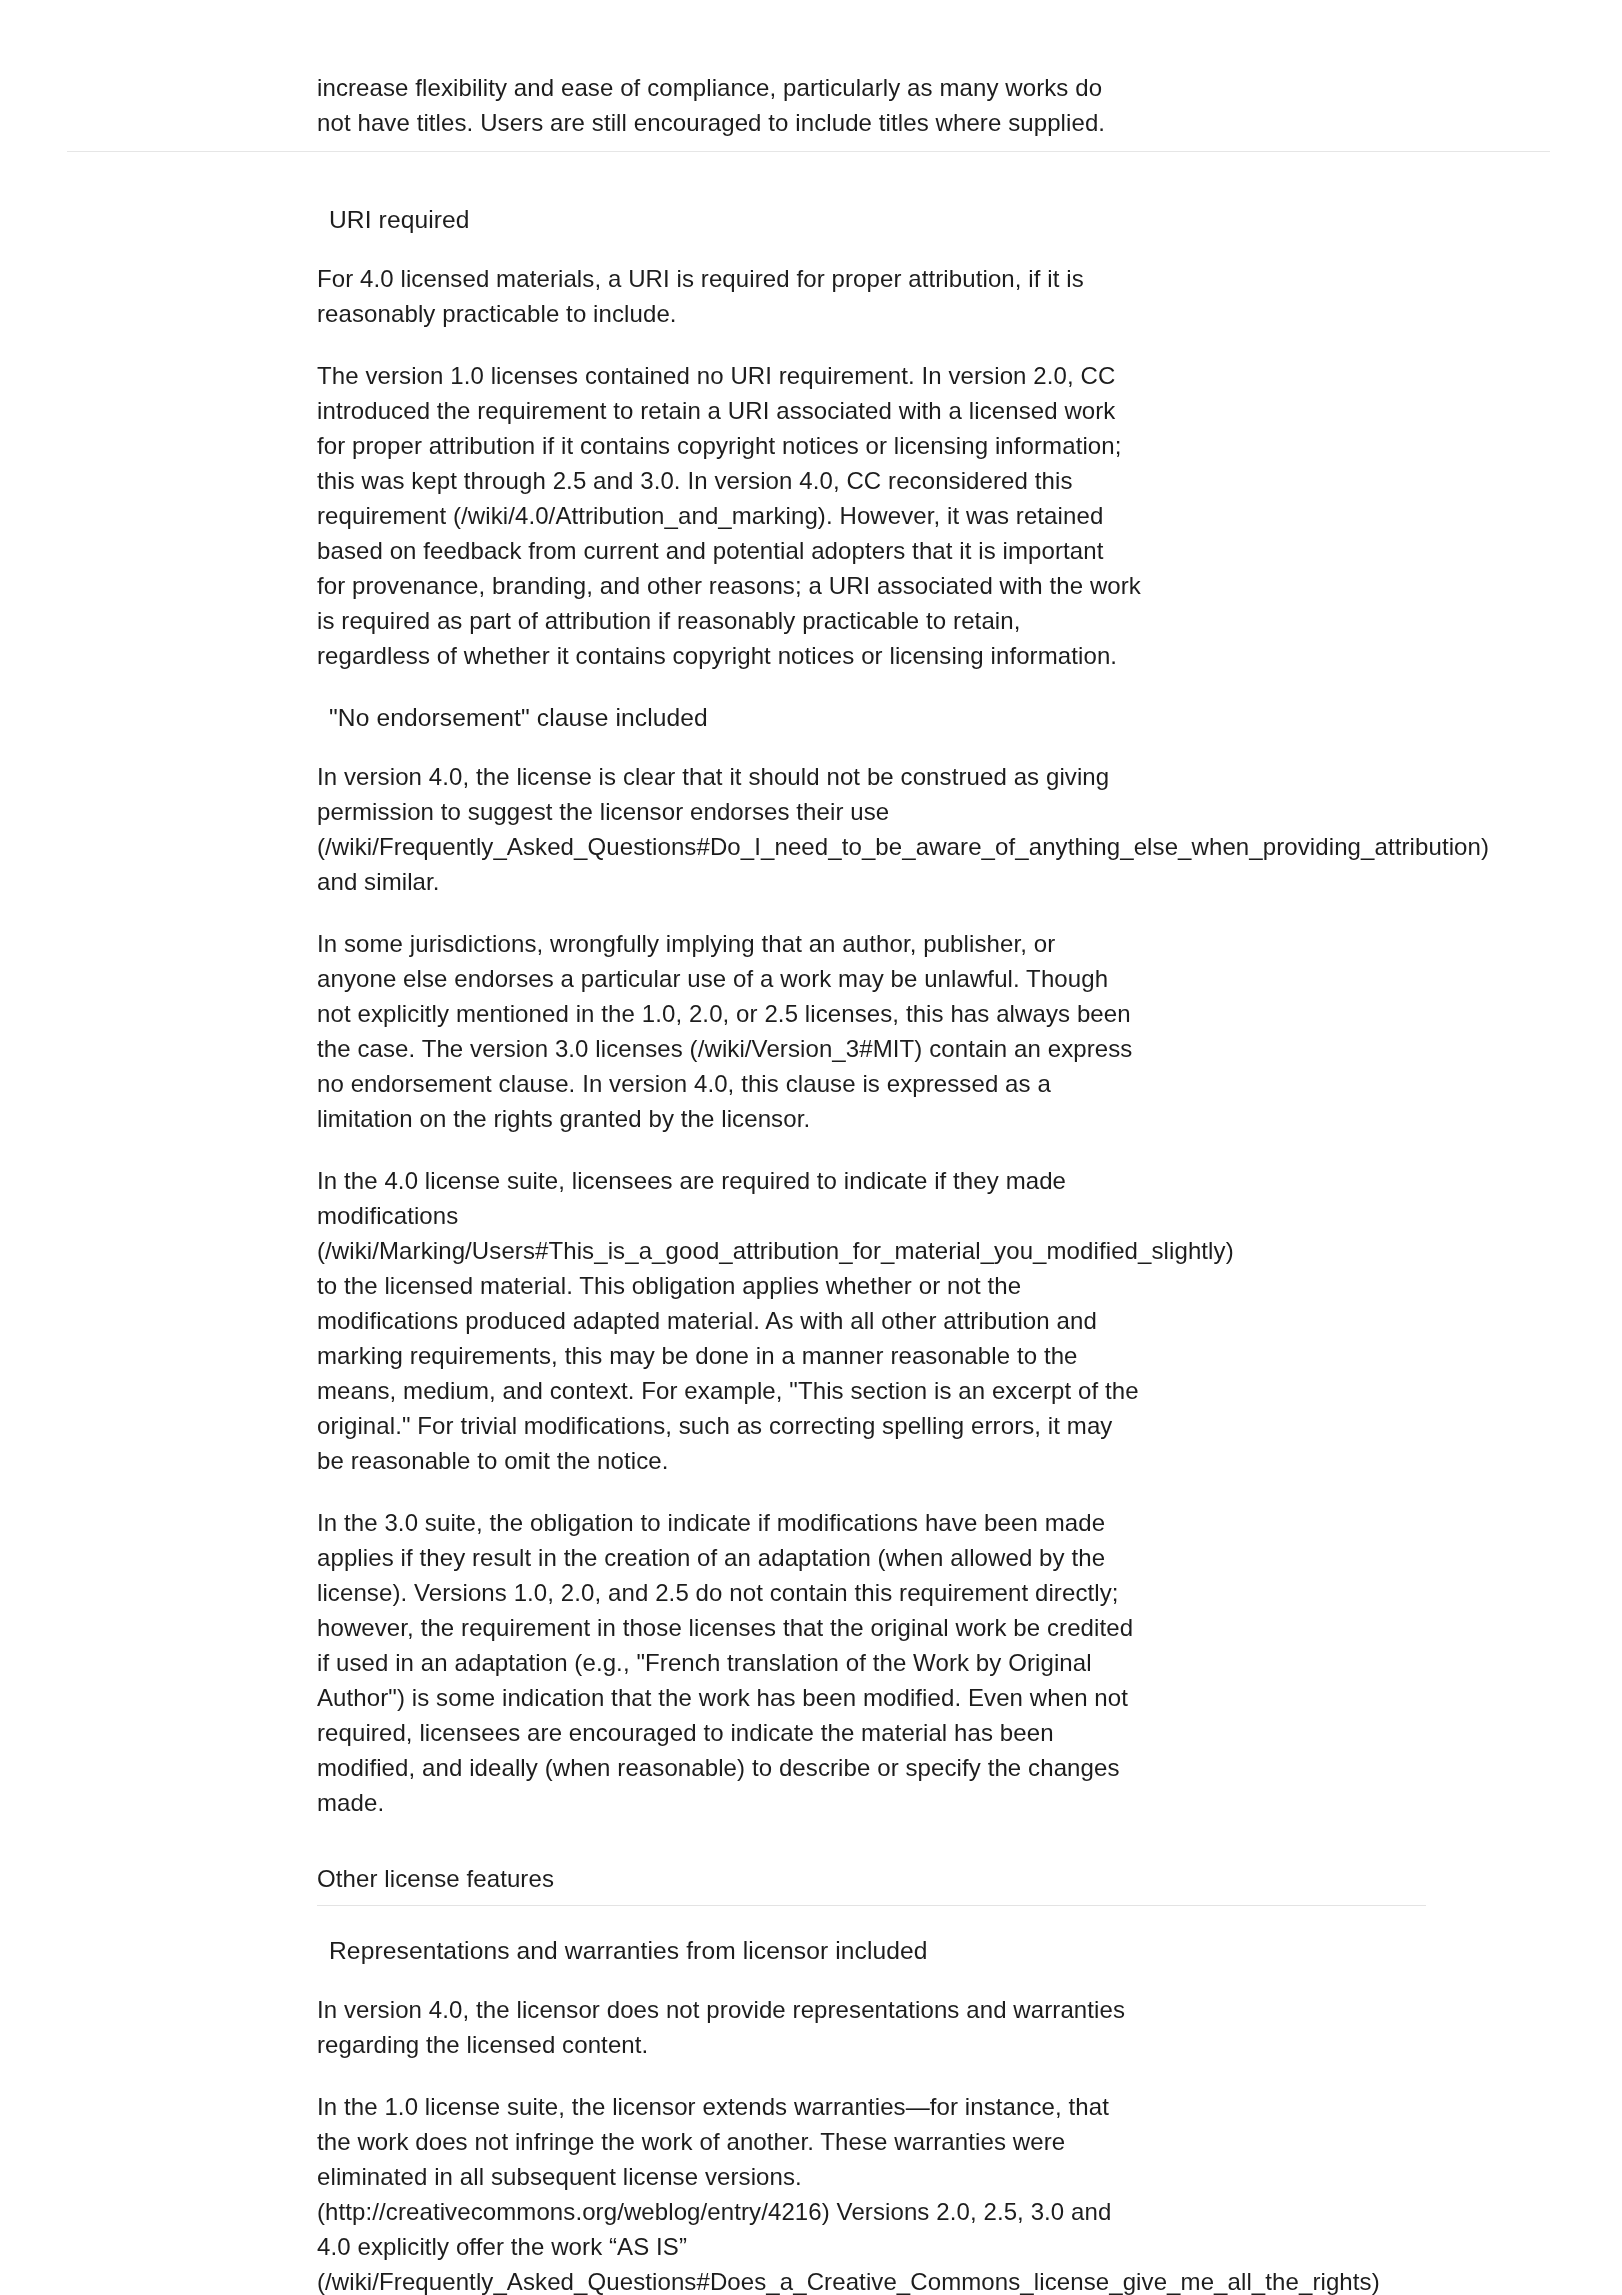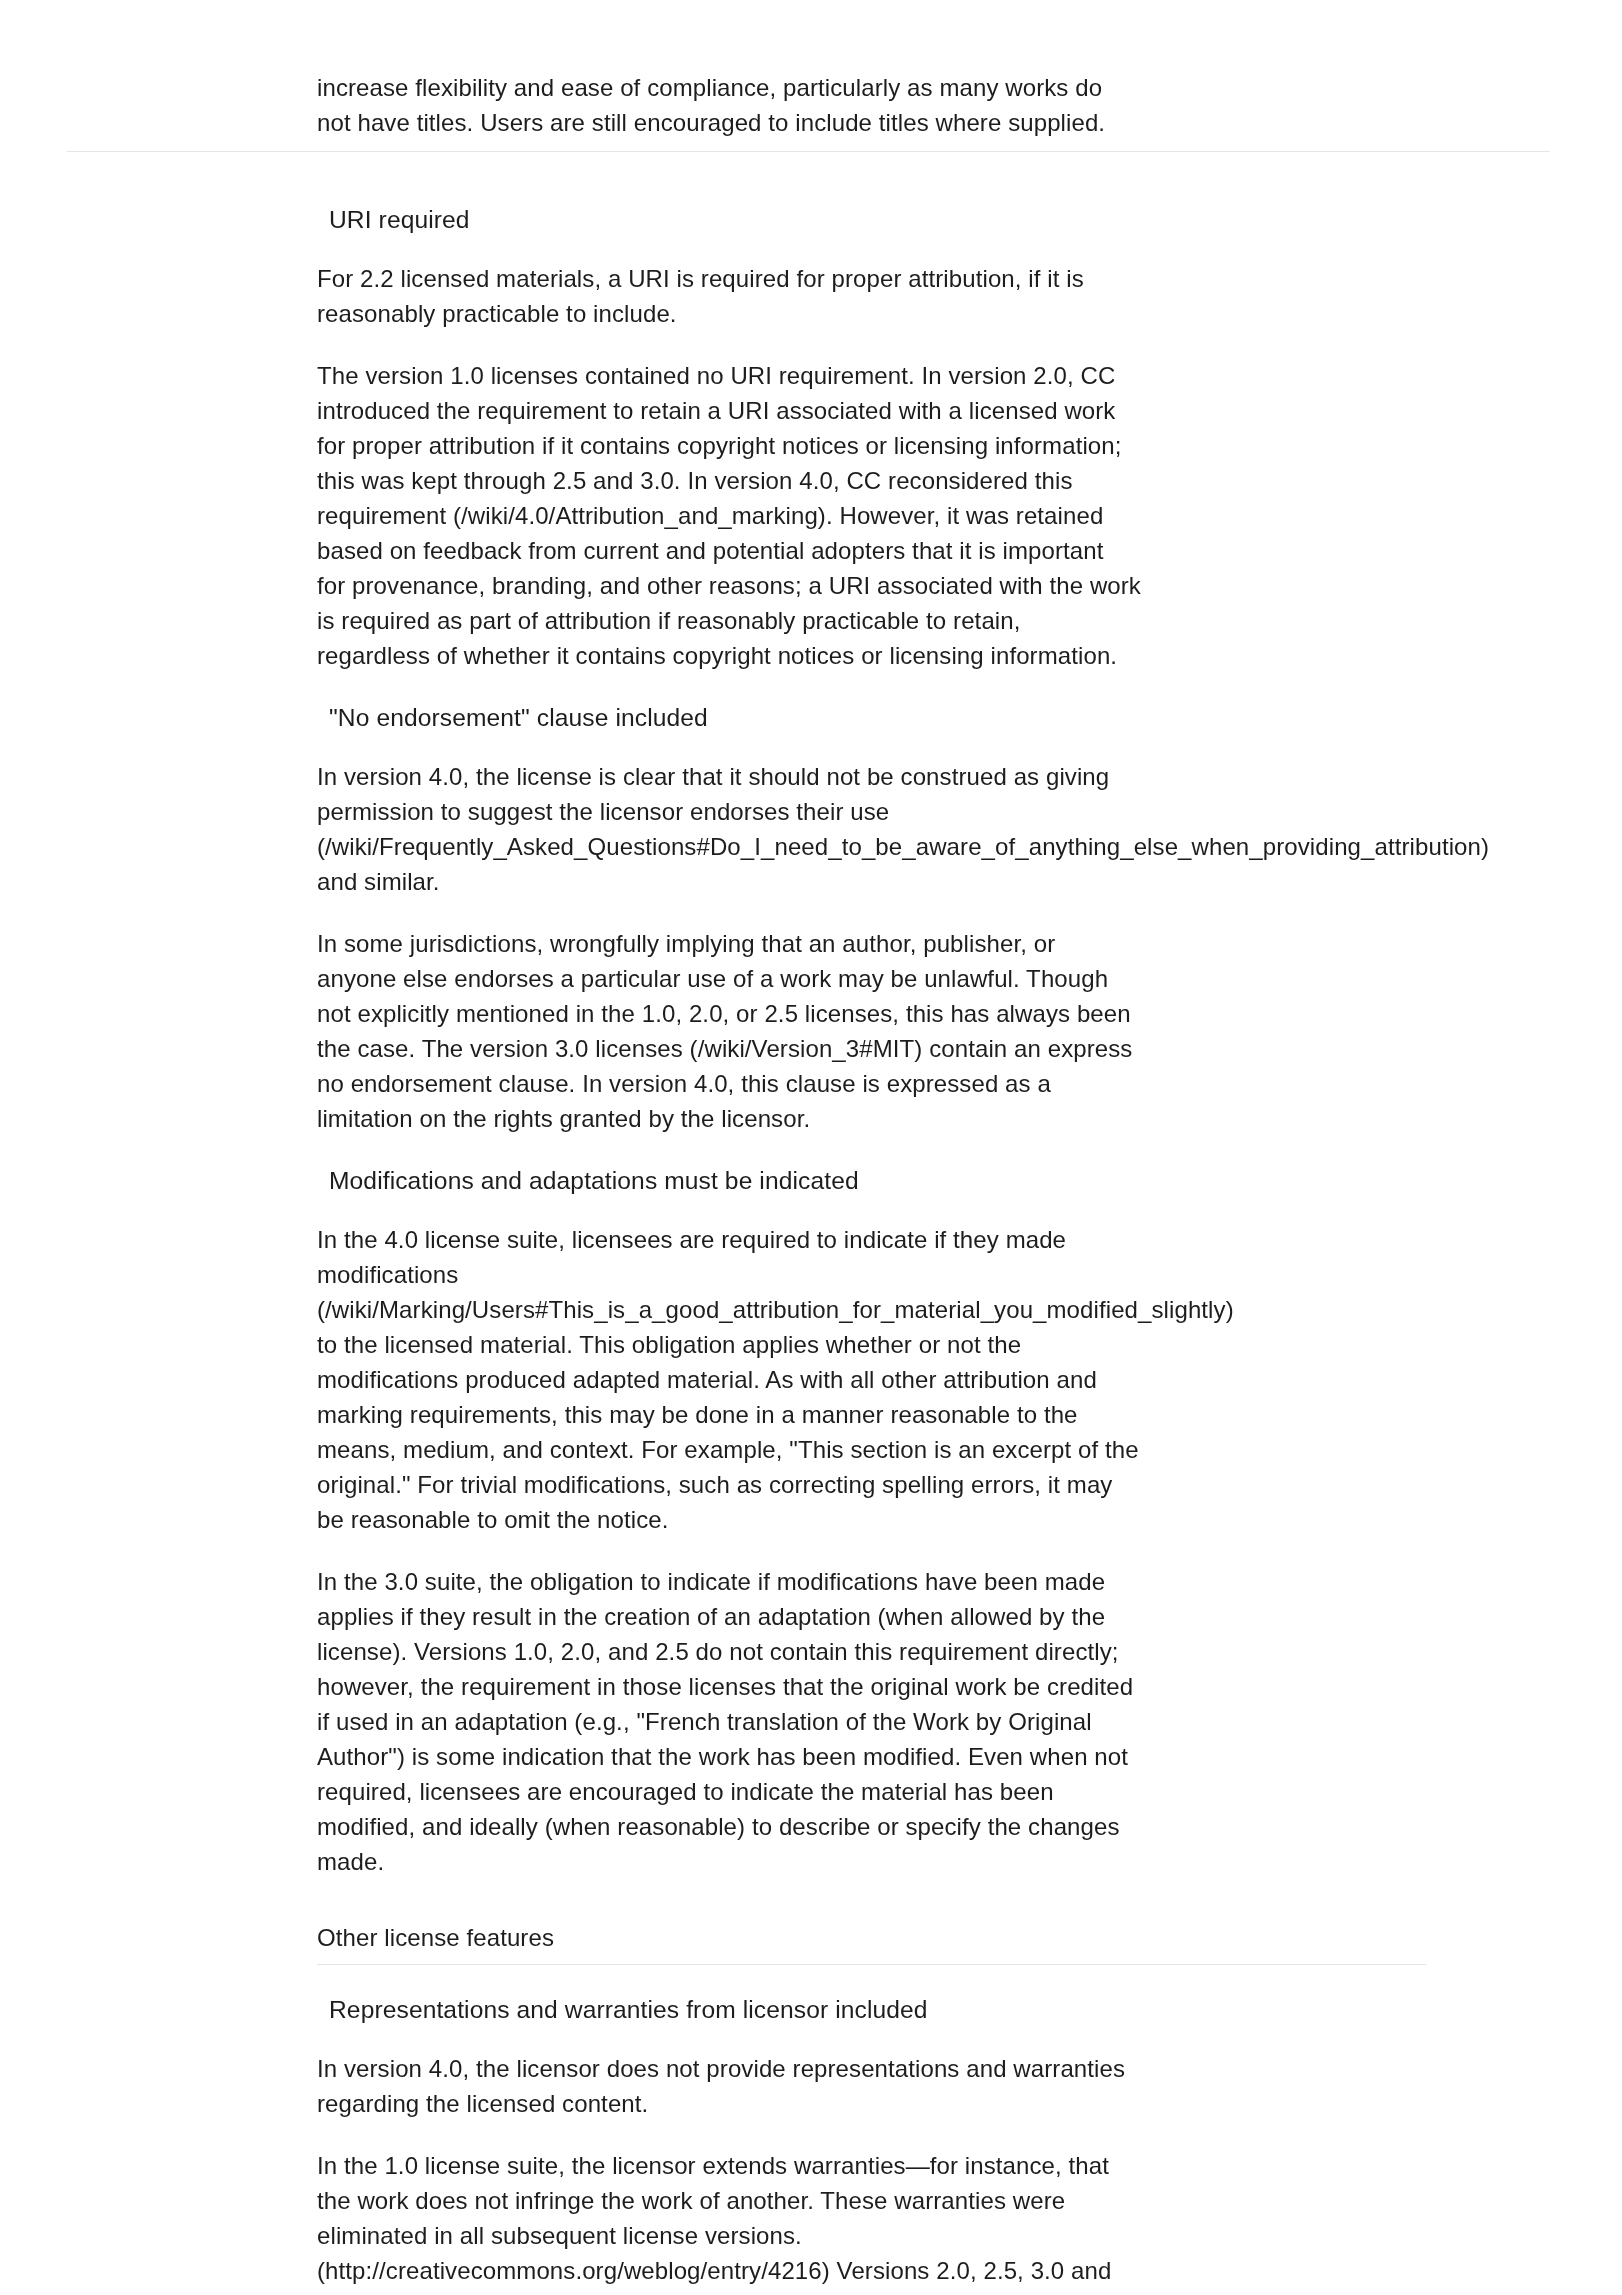--- a/index.html
+++ b/index.html
@@ -105,21 +105,21 @@
 
     <div class="top-block">
       <p class="body">increase flexibility and ease of compliance, particularly as many works do
 not have titles. Users are still encouraged to include titles where supplied.</p>
     </div>
 
     <div class="spacer-lg"></div>
 
     <section>
       <h3 class="subhead">URI required</h3>
-      <p class="body">For 2.2 licensed materials, a URI is required for proper attribution, if it is
+      <p class="body">For 4.0 licensed materials, a URI is required for proper attribution, if it is
 reasonably practicable to include.</p>
       <p class="body">The version 1.0 licenses contained no URI requirement. In version 2.0, CC
 introduced the requirement to retain a URI associated with a licensed work
 for proper attribution if it contains copyright notices or licensing information;
 this was kept through 2.5 and 3.0. In version 4.0, CC reconsidered this
 requirement (/wiki/4.0/Attribution_and_marking). However, it was retained
 based on feedback from current and potential adopters that it is important
 for provenance, branding, and other reasons; a URI associated with the work
 is required as part of attribution if reasonably practicable to retain,
 regardless of whether it contains copyright notices or licensing information.</p>
@@ -133,21 +133,20 @@
 and similar.</p>
       <p class="body">In some jurisdictions, wrongfully implying that an author, publisher, or
 anyone else endorses a particular use of a work may be unlawful. Though
 not explicitly mentioned in the 1.0, 2.0, or 2.5 licenses, this has always been
 the case. The version 3.0 licenses (/wiki/Version_3#MIT) contain an express
 no endorsement clause. In version 4.0, this clause is expressed as a
 limitation on the rights granted by the licensor.</p>
     </section>
 
     <section>
-      <h3 class="subhead">Modifications and adaptations must be indicated</h3>
       <p class="body overflowing">In the 4.0 license suite, licensees are required to indicate if they made
 modifications
 (/wiki/Marking/Users#This_is_a_good_attribution_for_material_you_modified_slightly)
 to the licensed material. This obligation applies whether or not the
 modifications produced adapted material. As with all other attribution and
 marking requirements, this may be done in a manner reasonable to the
 means, medium, and context. For example, "This section is an excerpt of the
 original." For trivial modifications, such as correcting spelling errors, it may
 be reasonable to omit the notice.</p>
       <p class="body">In the 3.0 suite, the obligation to indicate if modifications have been made

